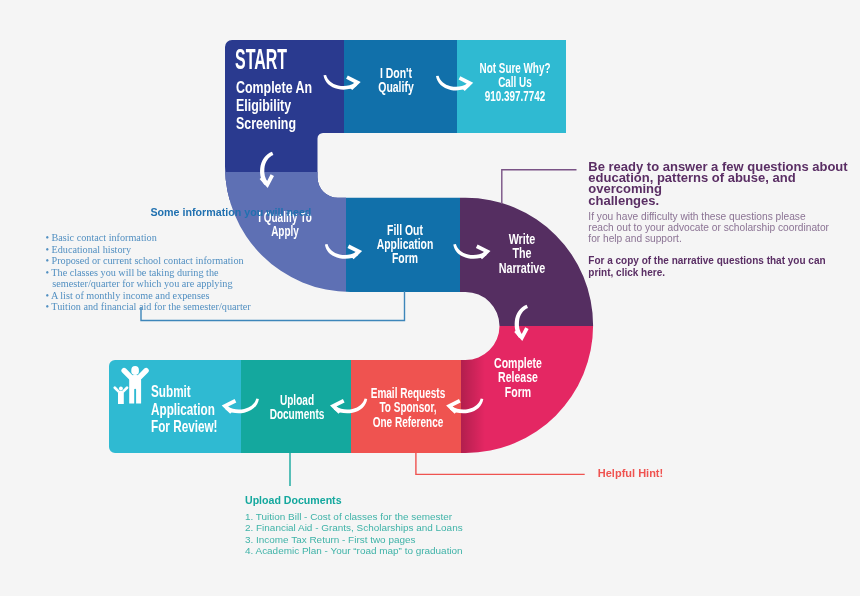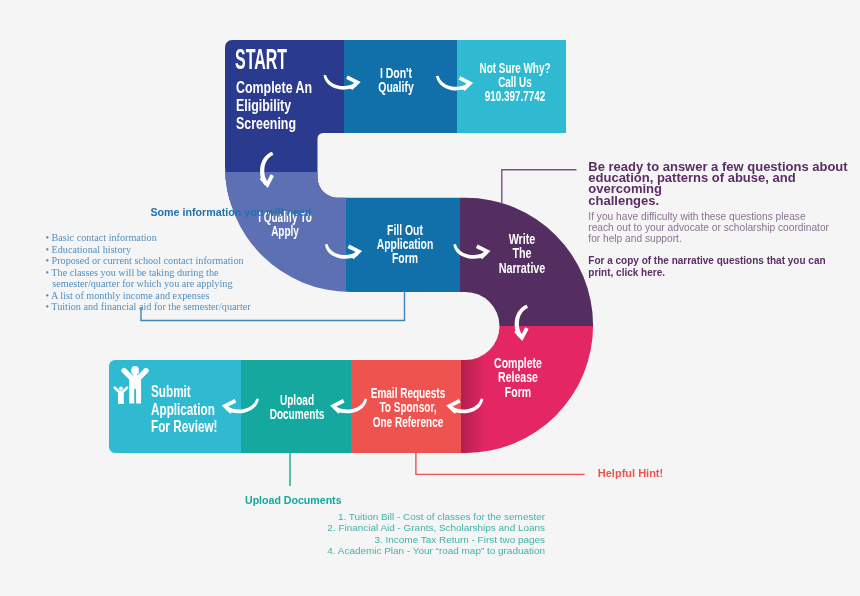--- a/index.html
+++ b/index.html
@@ -43,21 +43,21 @@
   #n-info ul{list-style:none;margin:14px;padding:0;font-family:Liberation Serif, serif;}
   #n-info li{line-height:11.5px;padding-left:6.9px;text-indent:-6.9px;white-space:pre-line;}
 
   #n-nar{left:588.3px;top:161.3px;width:270px;white-space:pre-line;font-size:10.2px;color:#8B7394;line-height:11.25px;}
   #n-nar .h{color:#5A2E64;font-size:13px;line-height:11.1px;}
   #n-nar .p{display:block;margin-top:5px;}
   #n-nar .l{color:#5A2E64;font-weight:bold;display:block;font-size:10px;line-height:11.3px;margin-top:11.0px;}
 
   #n-up{left:245px;top:493.5px;width:300px;font-size:9.95px;color:#3FB3A8;}
   #n-up .h{color:#14A89E;font-size:10.6px;line-height:12px;margin-bottom:5.2px;}
-  #n-up ol{list-style:none;margin:0;padding:0;text-align:right;}
+  #n-up ol{list-style:none;margin:0;padding:0;}
   #n-up li{line-height:11.6px;}
 
   #n-hh{left:597.8px;top:467.3px;width:230px;white-space:pre-line;font-size:10.25px;color:#F4756F;line-height:12.3px;}
   #n-hh .h{color:#EF5350;font-size:11px;line-height:12px;margin-bottom:1.2px;}
 </style>
 </head>
 <body>
 
 <div id="stage">
   <svg class="flow" viewBox="0 0 860 596">

